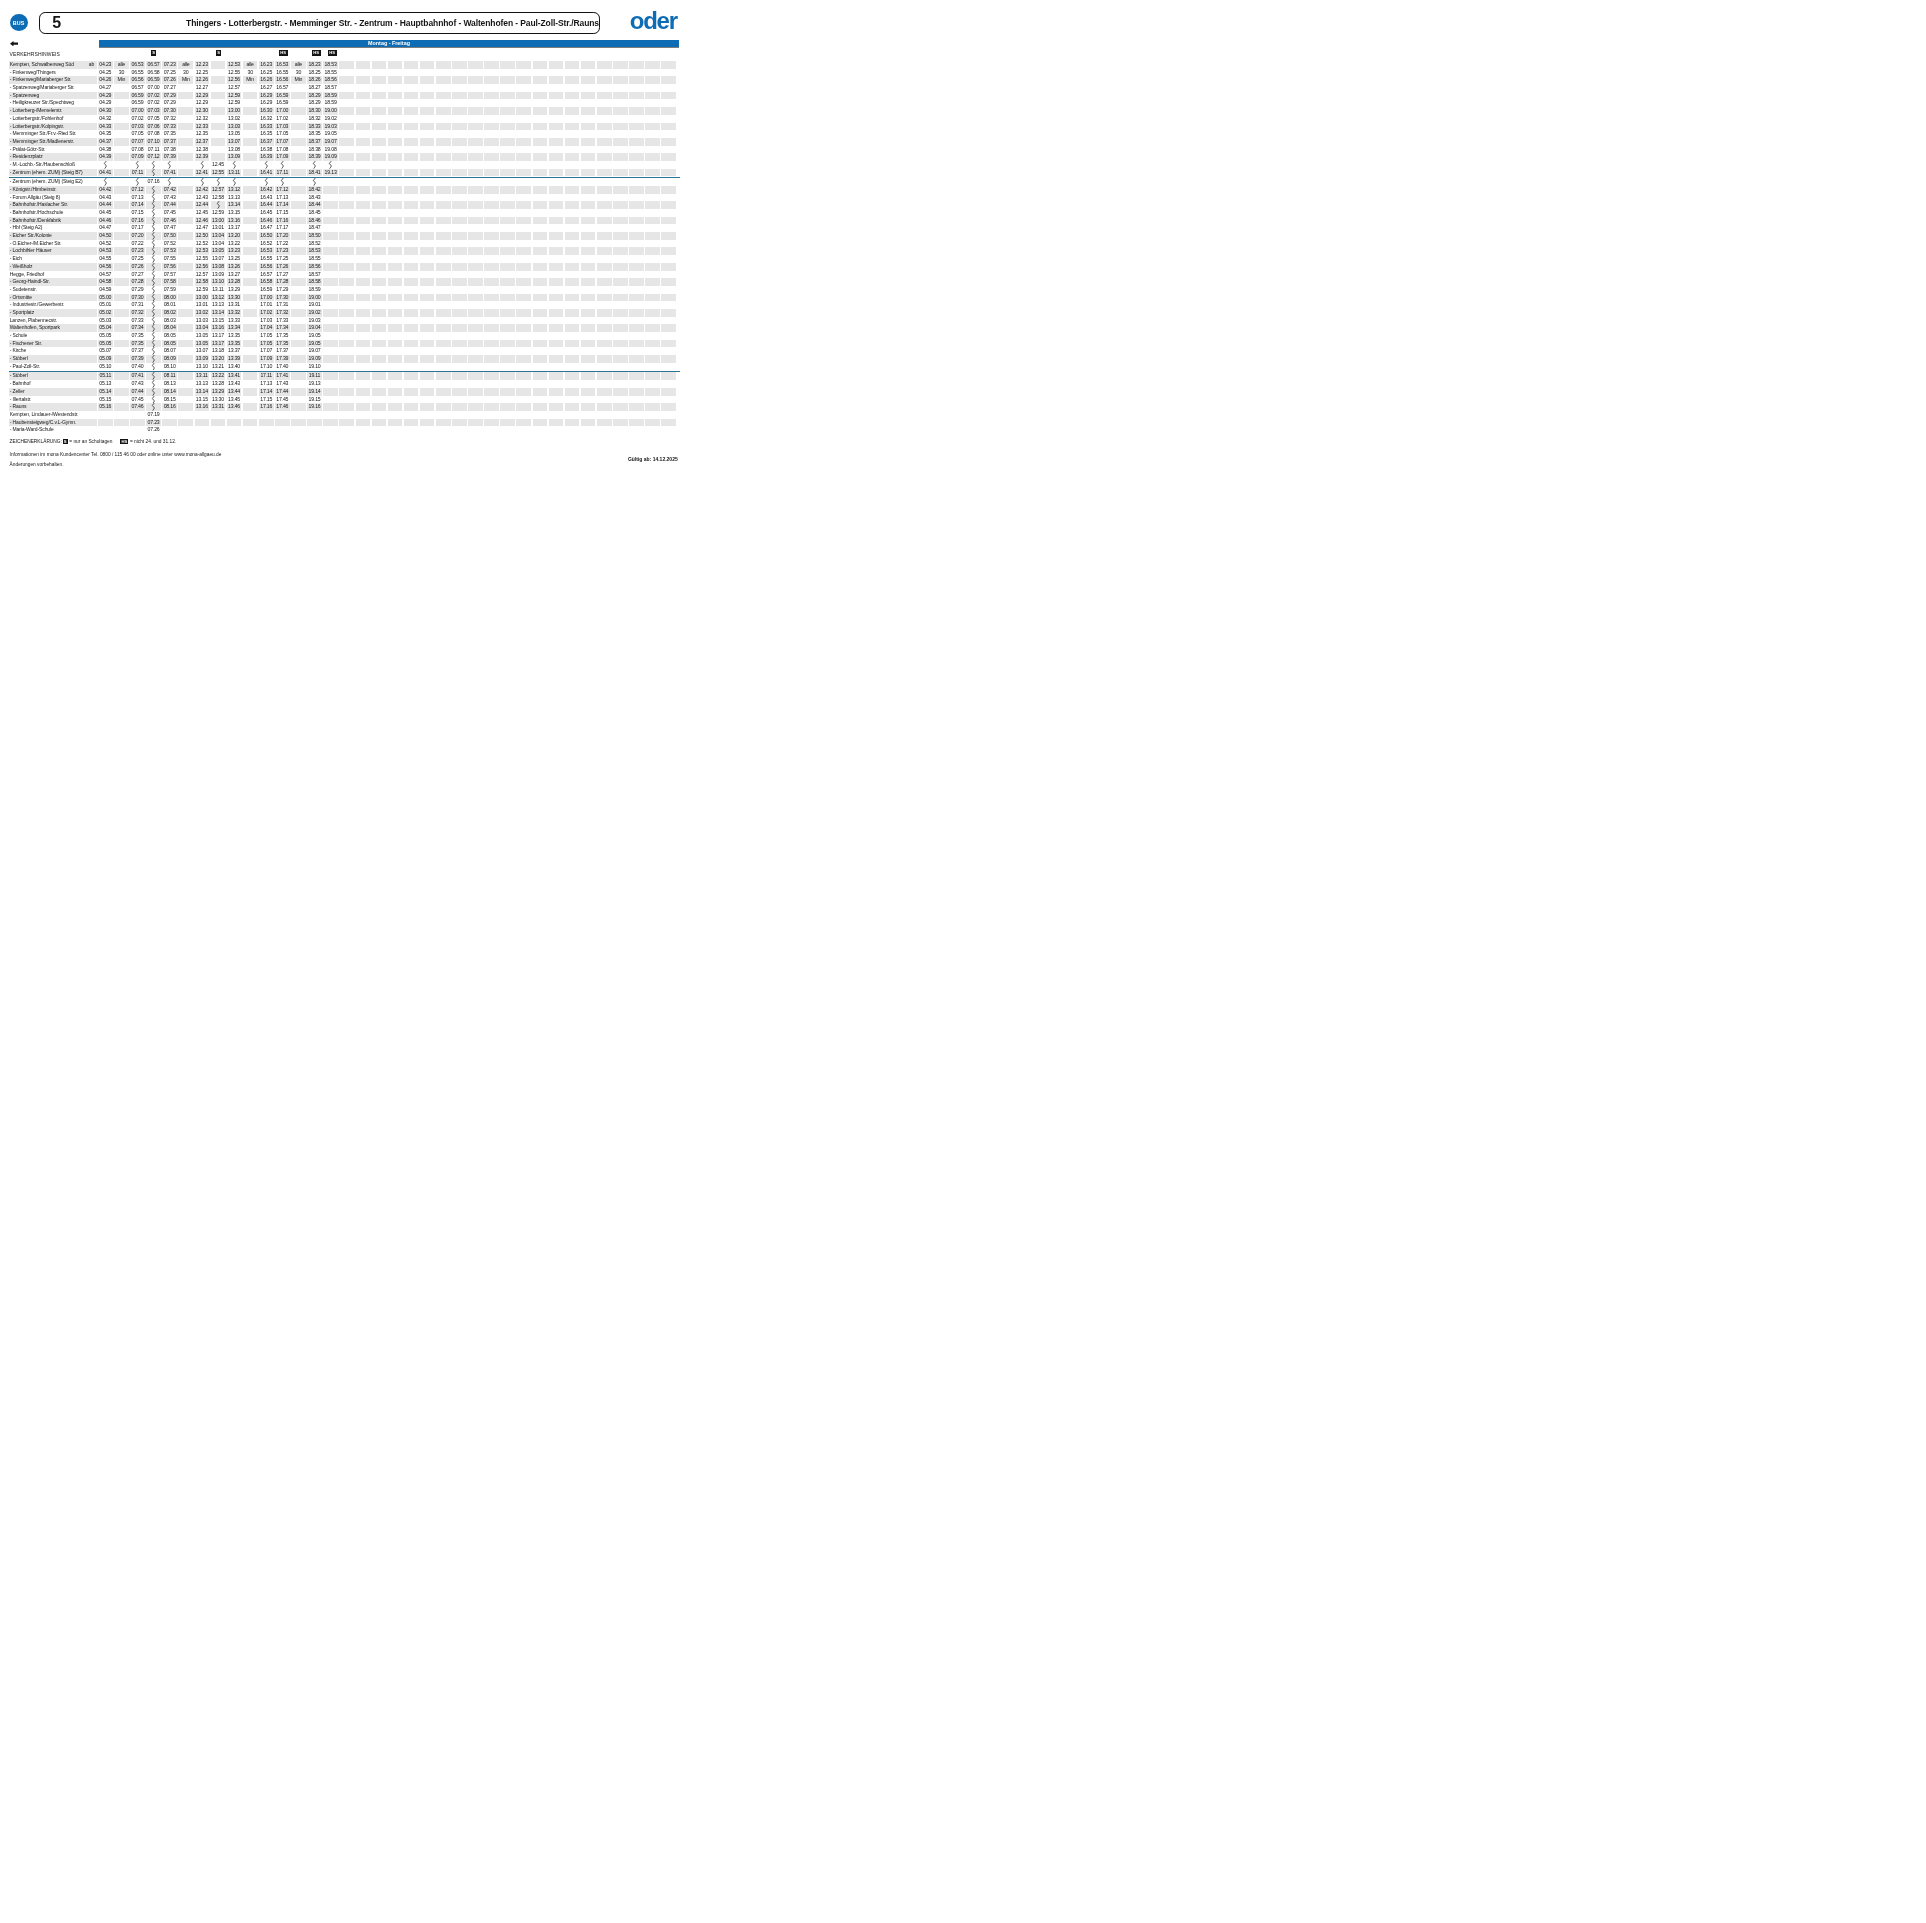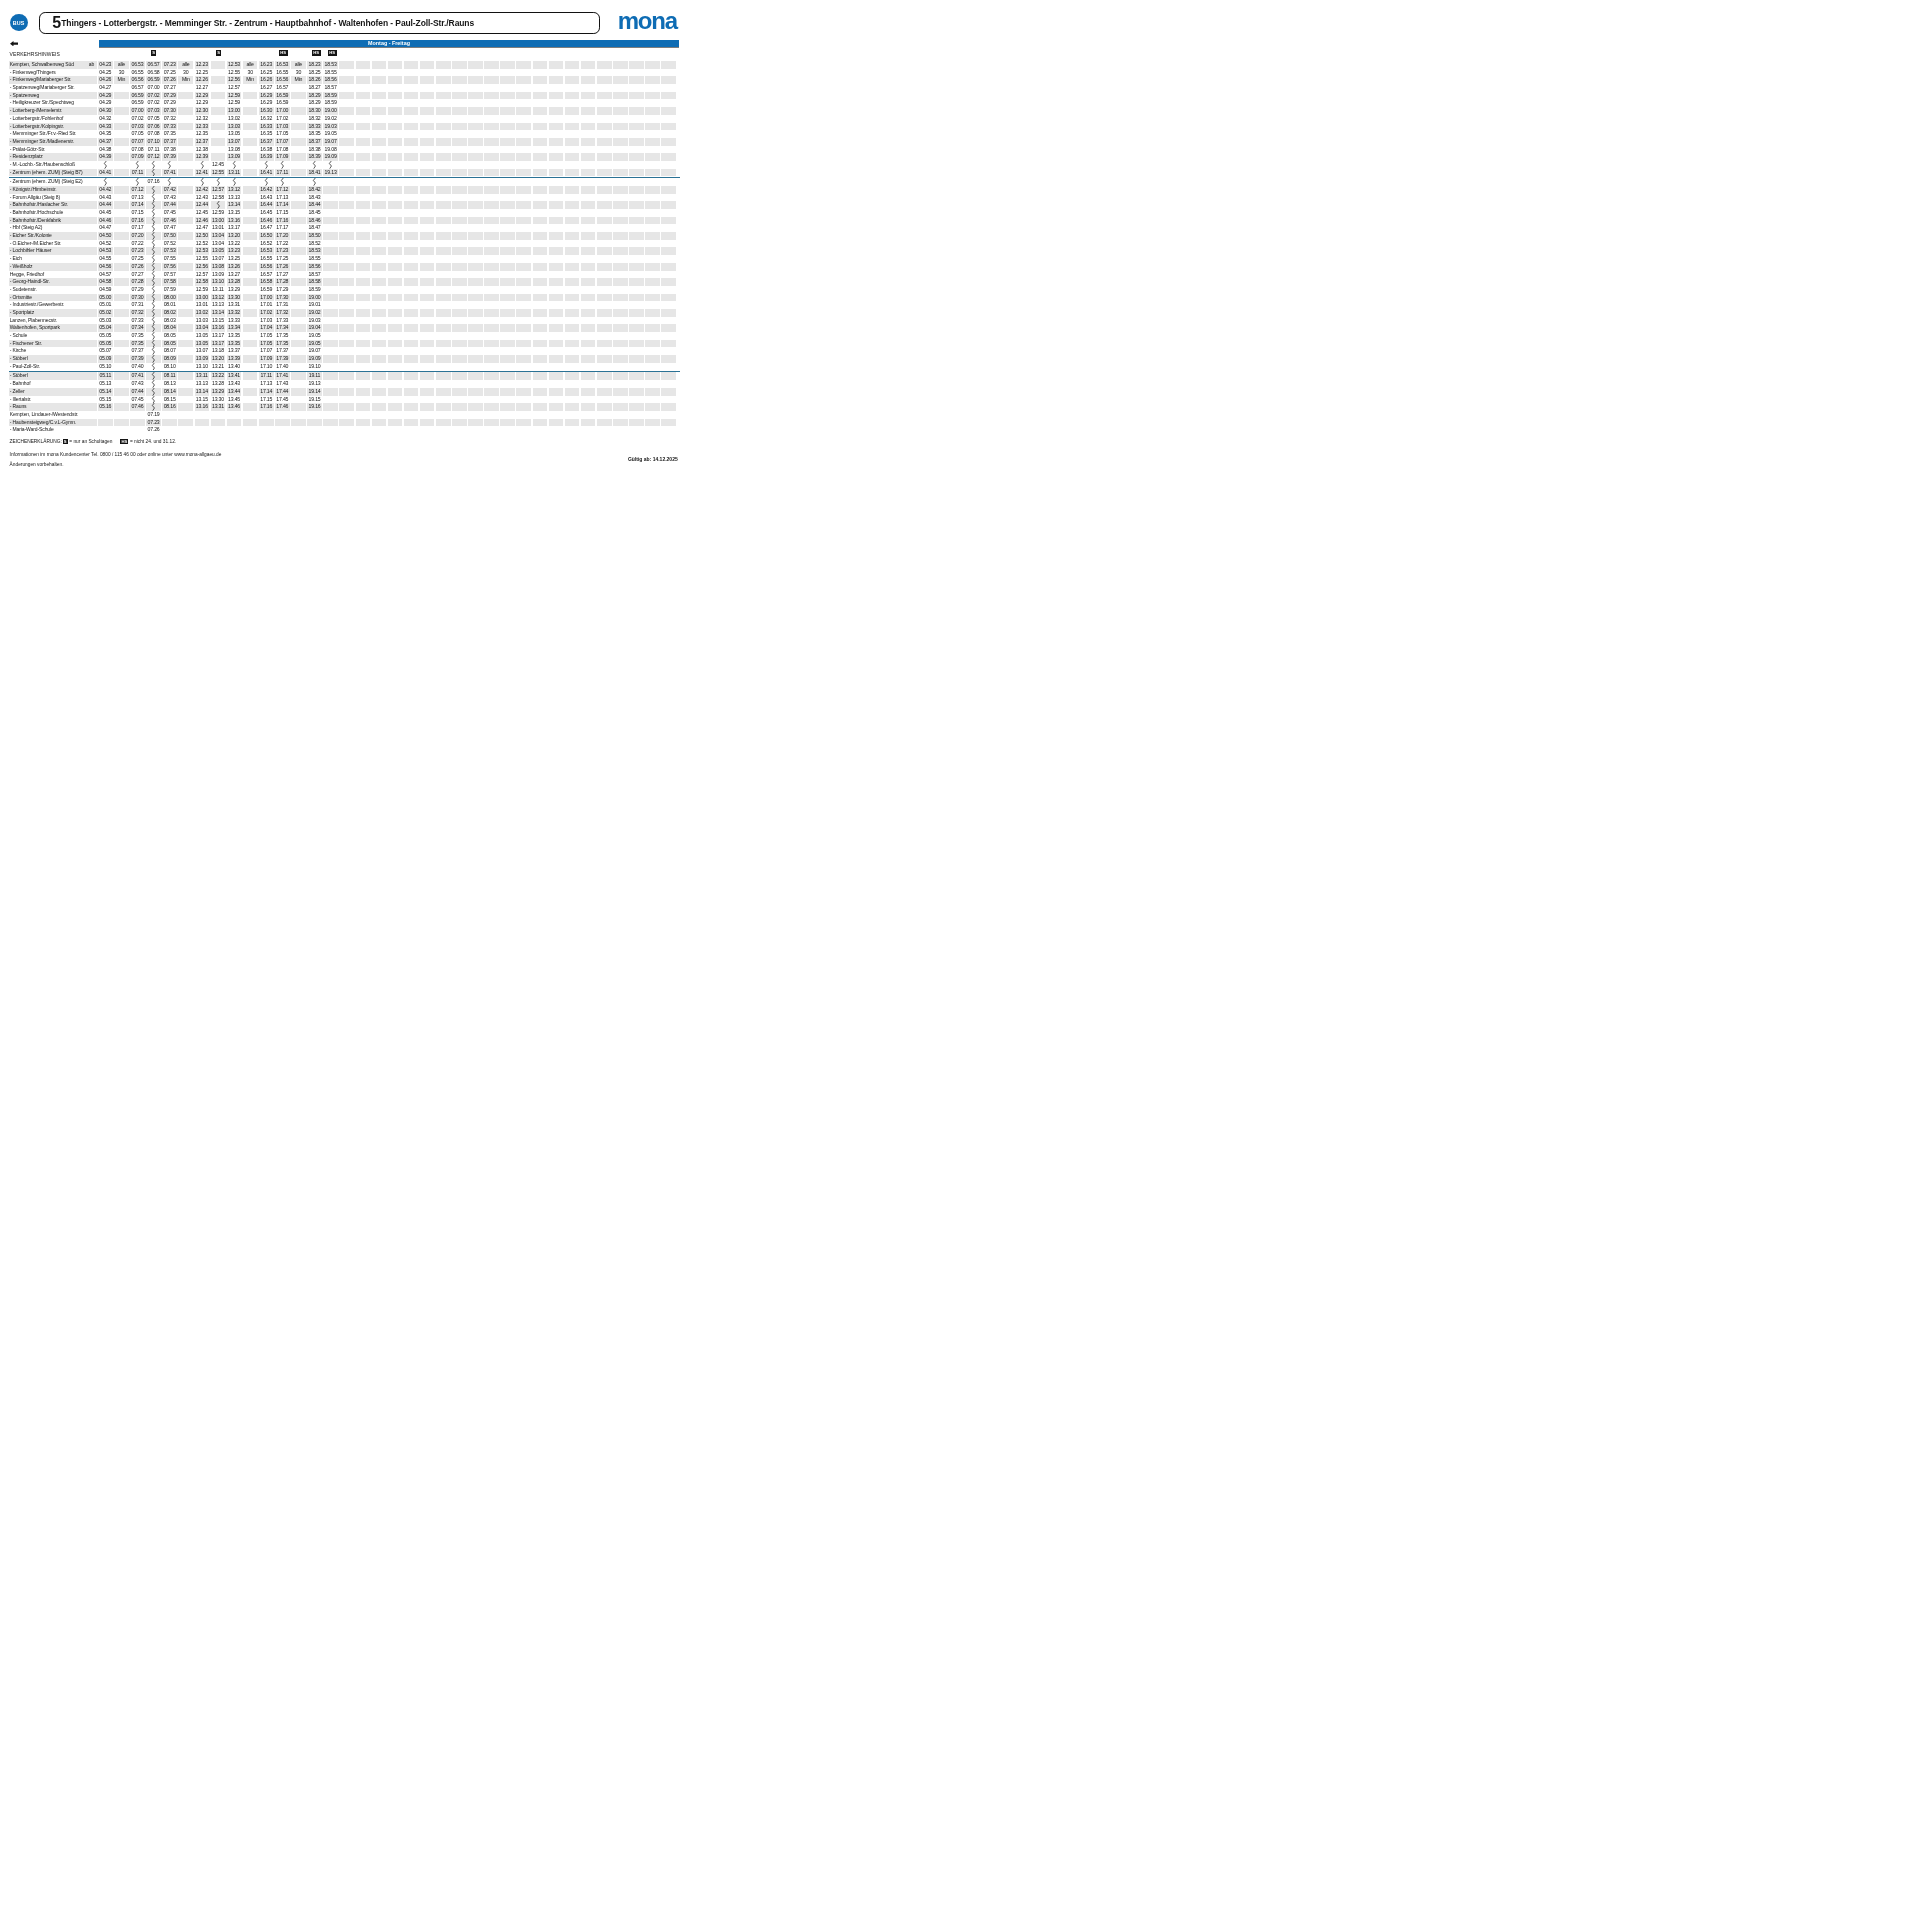--- a/index.html
+++ b/index.html
@@ -14,21 +14,21 @@
     position:relative;width:680px;height:481px;overflow:hidden;background:#fff;
     font-family:"Liberation Sans","DejaVu Sans",sans-serif;color:var(--ink);
   }
   
   .bus-badge{position:absolute;left:9.6px;top:14px;width:18px;height:17.3px;border-radius:50%;
     background:var(--blue);color:#fff;font-weight:bold;font-size:5.4px;
     display:flex;align-items:center;justify-content:center;letter-spacing:0.1px;}
   .line-box{position:absolute;left:39px;top:11.6px;width:559px;height:20px;border:1.2px solid #121212;
     border-radius:6.2px;display:flex;align-items:center;background:#fff;}
   .line-number{font-size:16px;font-weight:bold;margin-left:12.3px;line-height:1;}
-  .route-title{flex:1;text-align:left;font-size:8.5px;font-weight:bold;letter-spacing:-0.1px;white-space:nowrap;}
+  .route-title{flex:1;text-align:right;font-size:8.5px;font-weight:bold;letter-spacing:-0.1px;white-space:nowrap;}
   .brand{position:absolute;right:3.1px;top:8.5px;font-size:24px;font-weight:800;color:var(--blue);
     letter-spacing:-1.2px;line-height:1;}
   
   .arrow{position:absolute;left:9.6px;top:40px;}
   .day-bar{position:absolute;left:99px;top:40px;width:580px;height:7.7px;background:var(--blue);
     color:#fff;font-weight:bold;font-size:5.4px;text-align:center;line-height:7.7px;}
   .day-bar-shadow{position:absolute;left:99px;top:47px;width:580px;height:1.2px;background:var(--shadow);}
   .hinweis{position:absolute;left:9.6px;top:51px;font-size:5px;letter-spacing:0.1px;}
   .marks{position:absolute;left:0;top:50px;height:6.2px;width:100%;}
   .badge{position:absolute;background:#141414;color:#fff;font-weight:bold;font-size:4.2px;height:5.8px;
@@ -58,21 +58,21 @@
 
 <div class="page">
 
   <div class="bus-badge">
     <span>BUS</span>
   </div>
   <div class="line-box">
     <span class="line-number">5</span>
     <span class="route-title">Thingers - Lotterbergstr. - Memminger Str. - Zentrum - Hauptbahnhof - Waltenhofen - Paul-Zoll-Str./Rauns</span>
   </div>
-  <div class="brand">mona</div>
+  <div class="brand">oder</div>
 
   <div class="arrow">
     <svg width="8.5" height="5.4" viewBox="0 0 22 14">
       <polygon points="0,7 9,0 9,4 22,4 22,10 9,10 9,14" fill="#141414"></polygon>
     </svg>
   </div>
   <div class="day-bar">Montag - Freitag</div>
   <div class="day-bar-shadow"></div>
   <div class="hinweis">VERKEHRSHINWEIS</div>
   <div class="marks">

